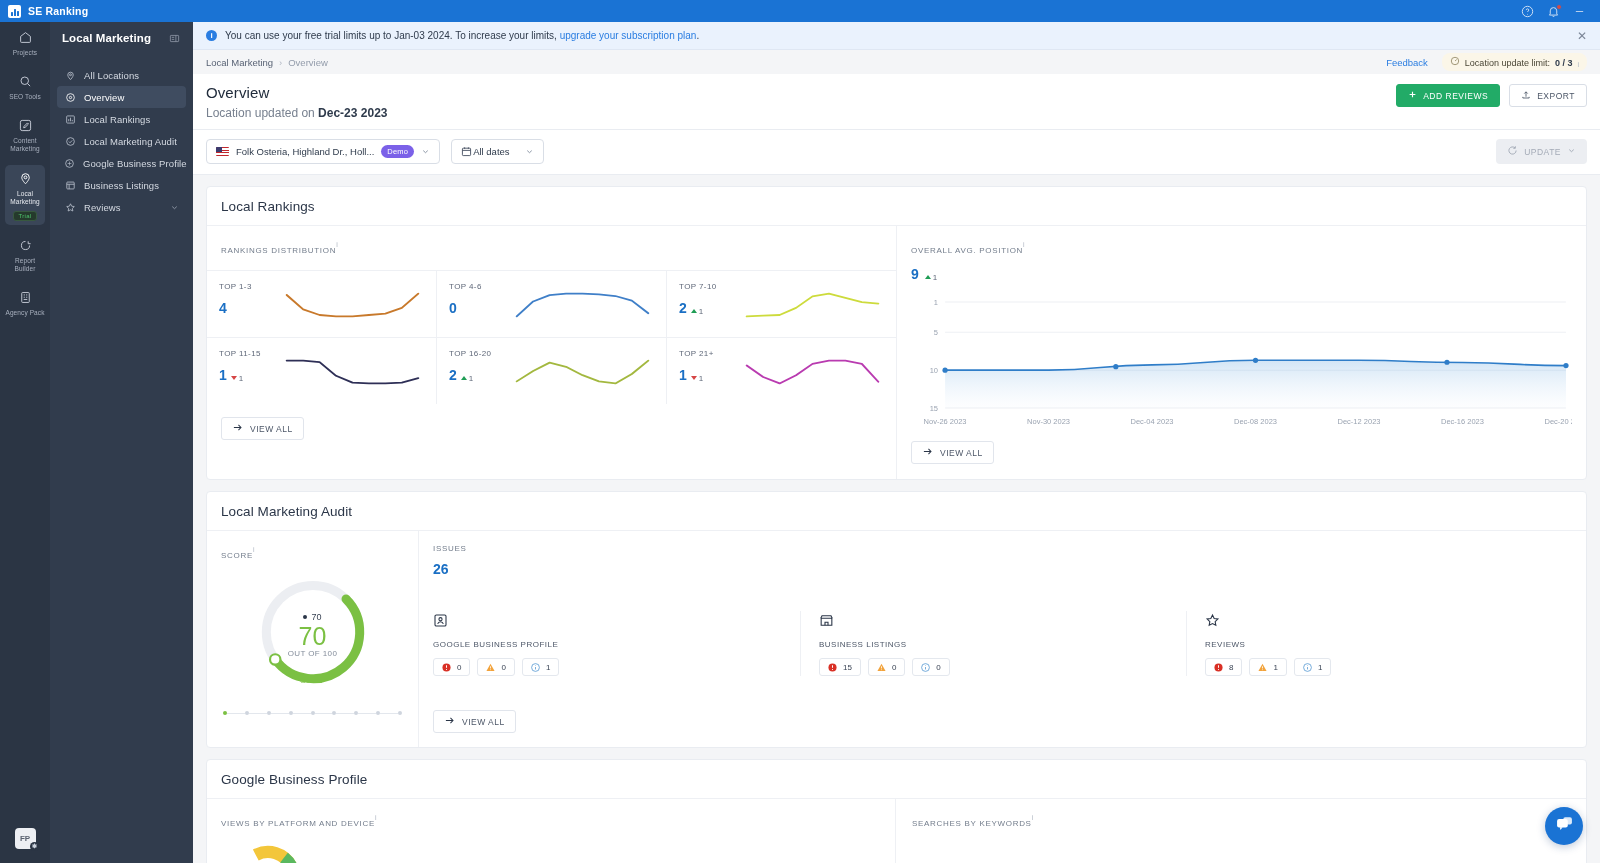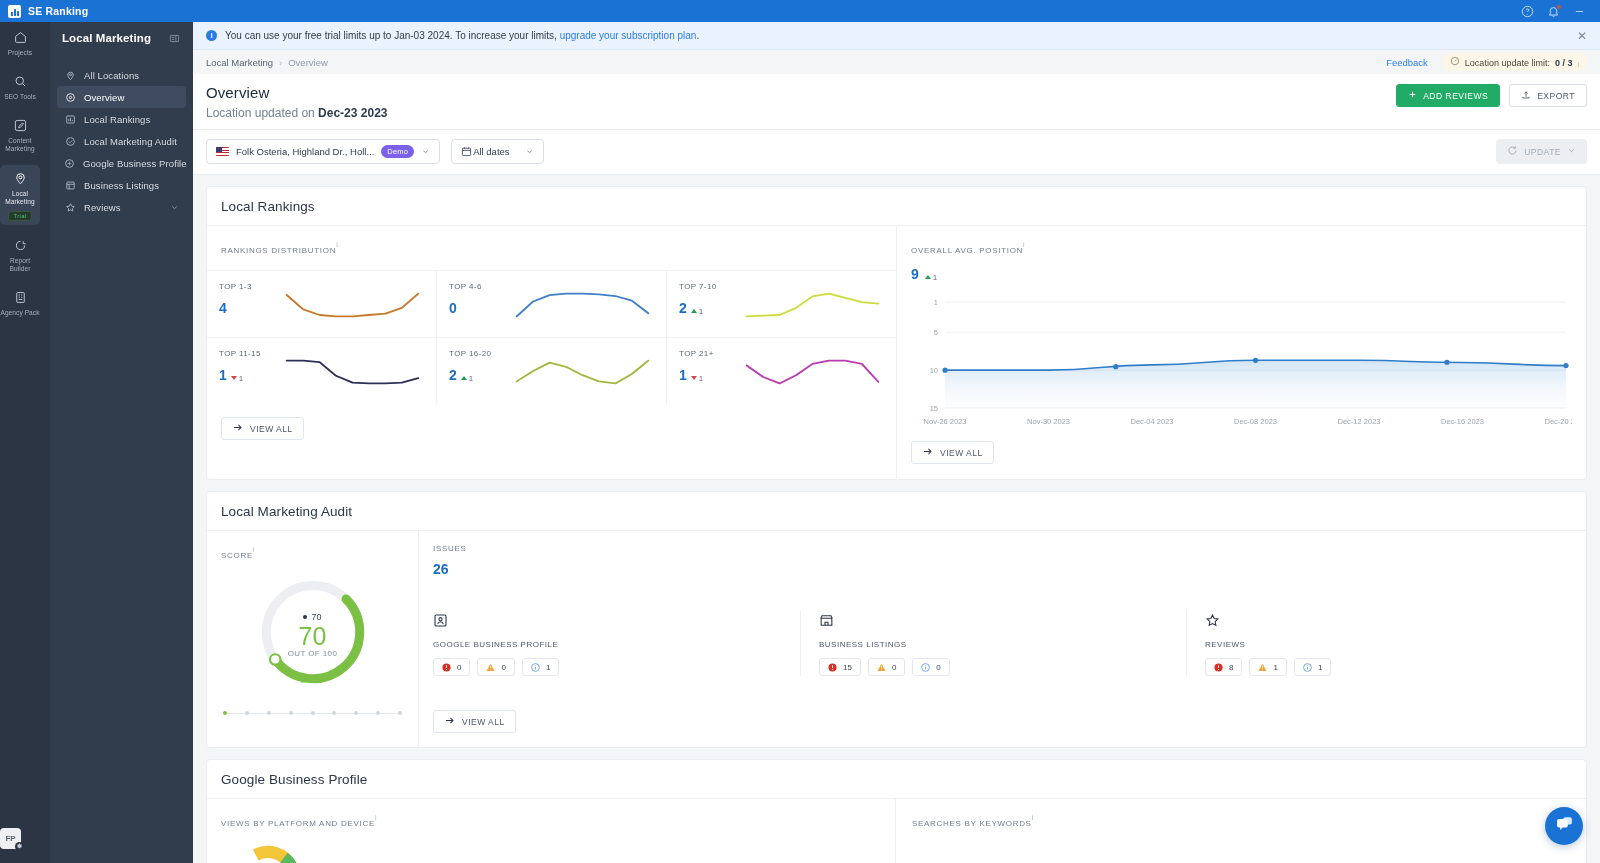--- a/index.html
+++ b/index.html
@@ -31,21 +31,21 @@
     position: absolute; top: -1px; right: -2px; width: 6px; height: 6px;
     background: #e4483c; border-radius: 50%; border: 1px solid #1a73d4;
   }
 
   
   .body-row { flex: 1; display: flex; min-height: 0; }
 
   
   .rail {
     width: 50px; background: #2b3544; flex: 0 0 50px;
-    display: flex; flex-direction: column; align-items: flex-start; padding-top: 2px;
+    display: flex; flex-direction: column; align-items: center; padding-top: 2px;
     position: relative;
   }
   .rail-item {
     width: 40px; padding: 5px 0 4px; margin-bottom: 7px; border-radius: 5px;
     display: flex; flex-direction: column; align-items: center; gap: 3px; cursor: pointer;
   }
   .rail-item.active { background: #3a4658; }
   .rail-ico { color: #c3c9d4; display: flex; align-items: center; justify-content: center; height: 17px; }
   .rail-item.active .rail-ico { color: #fff; }
   .rail-label {

